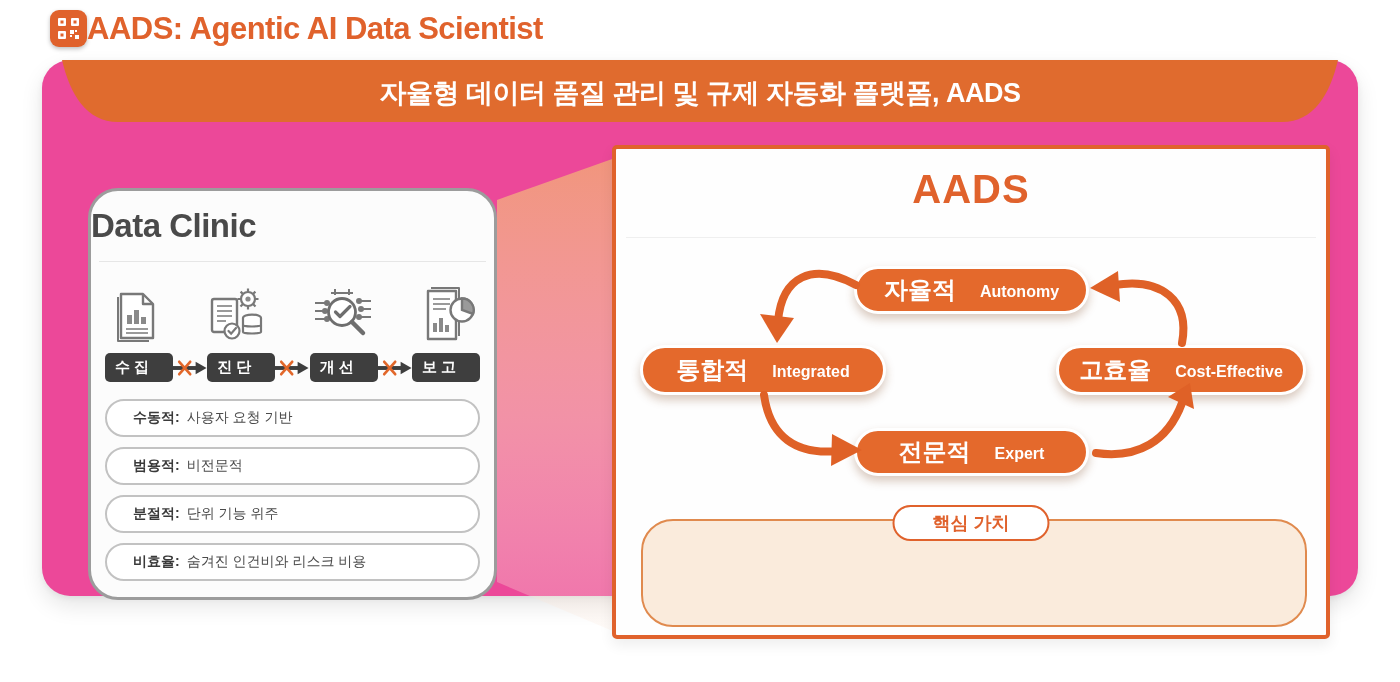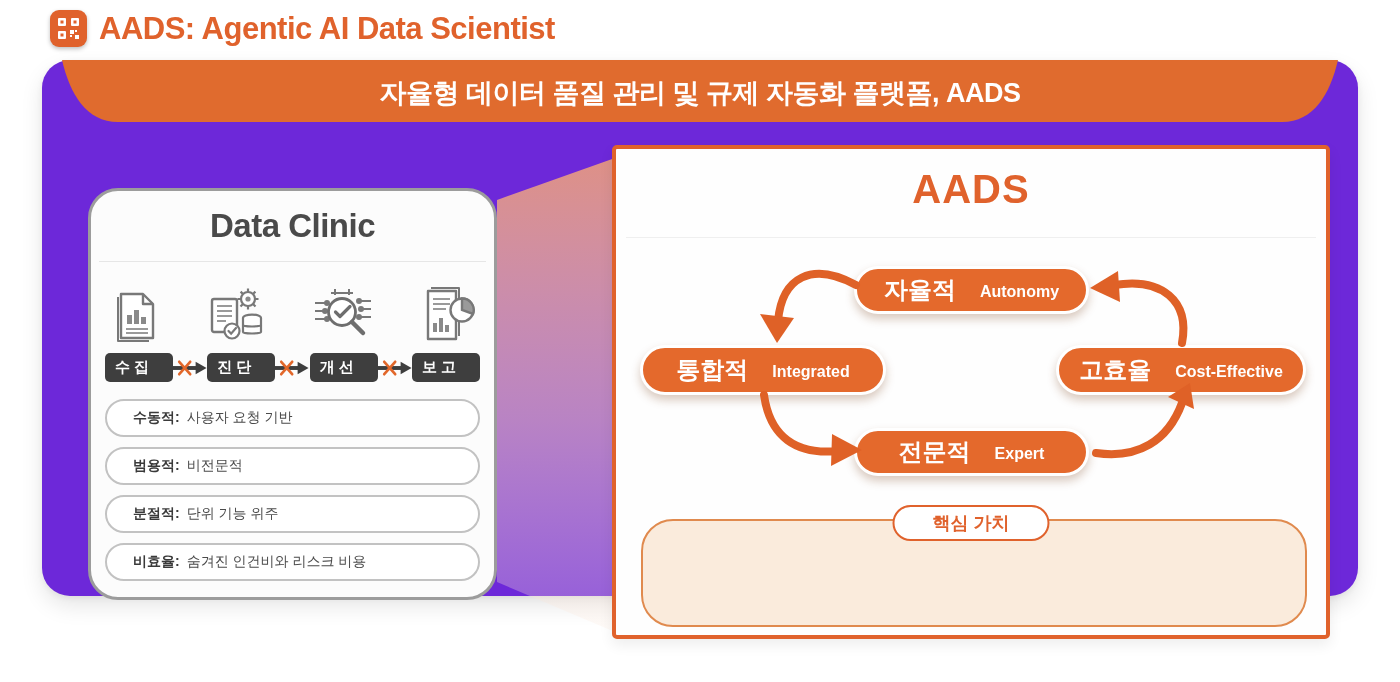--- a/index.html
+++ b/index.html
@@ -5,36 +5,36 @@
   :root{
     --accent:#E0622C; --banner:#E06B2E; --pill:#E4692C;
     --clinic-border:#9C9C9C; --badge-dark:#3E3E3E;
     --cream:#FAEBDC; --cream-border:#E08A4E;
   }
   *{margin:0;padding:0;box-sizing:border-box;}
   html,body{width:1400px;height:682px;overflow:hidden;background:#fff;
     font-family:"Liberation Sans","DejaVu Sans",sans-serif;}
 
   
-  .page-title-row{position:absolute;left:50px;top:10px;display:flex;align-items:center;gap:12px;}
+  .page-title-row{position:absolute;left:50px;top:10px;display:flex;align-items:center;}
   .logo-box{width:37px;height:37px;border-radius:9px;background:var(--accent);
     box-shadow:0 2px 4px rgba(0,0,0,.25);display:flex;align-items:center;justify-content:center;}
   .page-title{font-size:31px;font-weight:800;color:var(--accent);letter-spacing:-.5px;}
 
   
-  .container{position:absolute;left:42px;top:60px;width:1316px;height:536px;background:#6d28d9;
+  .container{position:absolute;left:42px;top:60px;width:1316px;height:536px;background:#ec4899;
     border-radius:28px;box-shadow:0 10px 22px rgba(0,0,0,.10),0 2px 6px rgba(0,0,0,.06);}
   .banner-svg{position:absolute;left:0;top:0;}
   .banner-text{position:absolute;left:0;top:15px;width:100%;text-align:center;
     color:#fff;font-size:27px;font-weight:700;letter-spacing:-.5px;}
 
   
   .clinic{position:absolute;left:46px;top:128px;width:409px;height:412px;background:#FCFCFC;
     border:3px solid var(--clinic-border);border-radius:30px;}
-  .clinic-title{margin-top:16px;text-align:center;font-size:33px;font-weight:800;color:#4A4A4A;letter-spacing:-.5px;}
+  .clinic-title{margin-top:16px;font-size:33px;font-weight:800;color:#4A4A4A;letter-spacing:-.5px;}
   .clinic-divider{position:absolute;left:8px;right:8px;top:70px;height:1px;background:#E6E6E6;}
   .icon-row{position:absolute;left:18px;right:18px;top:96px;display:flex;justify-content:space-between;align-items:flex-end;}
   .step-row{position:absolute;left:14px;right:14px;top:162px;display:flex;align-items:center;justify-content:space-between;}
   .step-badge{background:var(--badge-dark);color:#fff;font-size:15px;font-weight:700;
     letter-spacing:4px;padding:5px 20px 5px 10px;border-radius:5px;white-space:nowrap;}
   .issues{position:absolute;left:14px;right:14px;top:208px;}
   .issue-pill{height:38px;border:2px solid #C2C2C2;border-radius:19px;background:#fff;
     display:flex;align-items:center;padding-left:26px;margin-bottom:10px;font-size:14px;white-space:nowrap;}
   .issue-pill .lbl{font-weight:800;color:#3A3A3A;margin-right:7px;}
   .issue-pill .desc{font-weight:400;color:#4A4A4A;}

